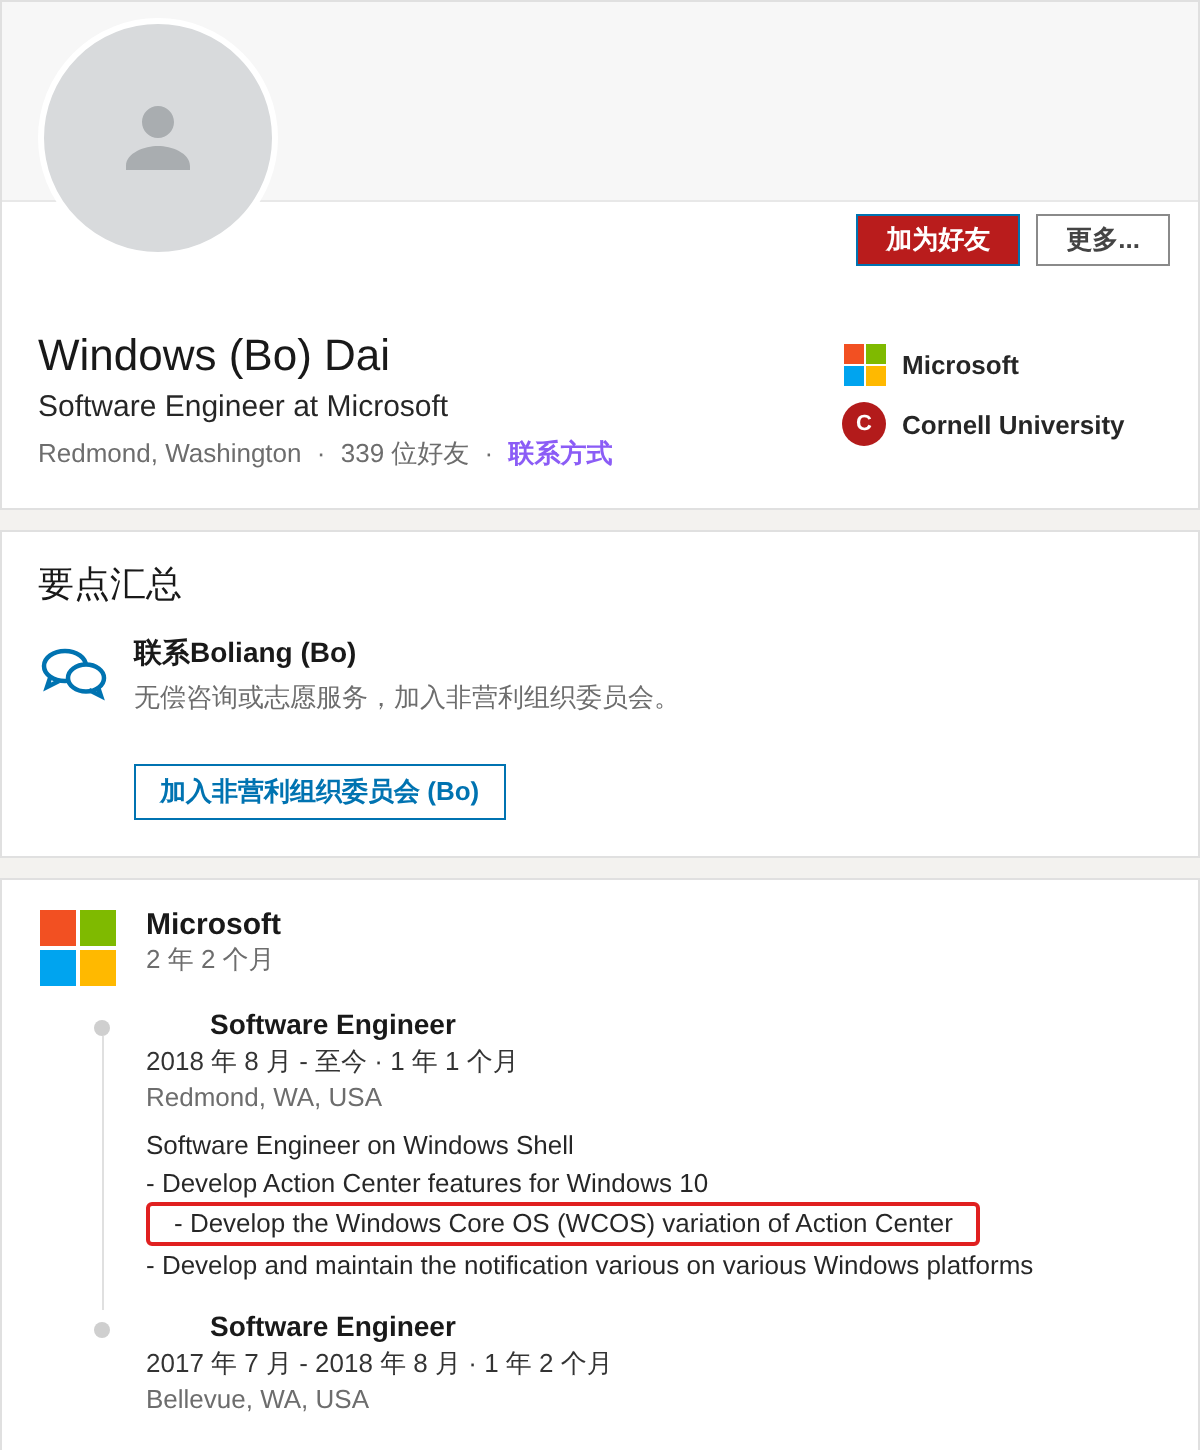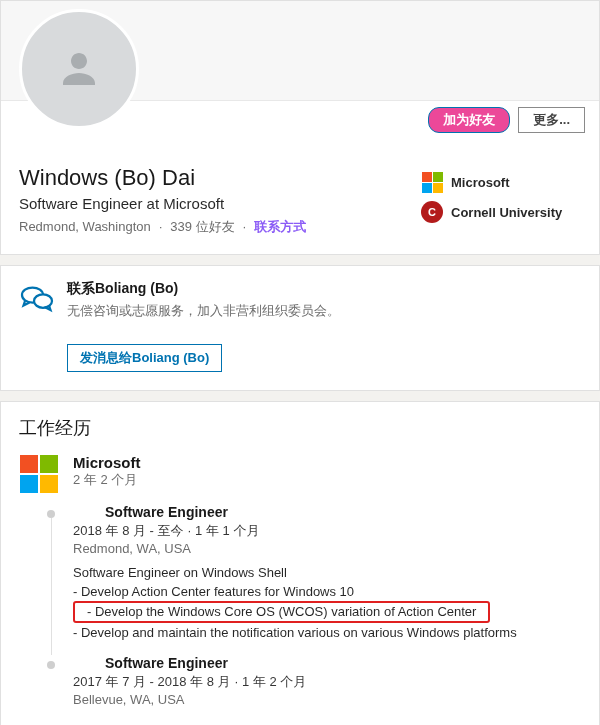--- a/index.html
+++ b/index.html
@@ -37,21 +37,21 @@
     padding: 6px 14px 0 0;
   }
   .btn {
     font-size: 13px; font-weight: 600;
     padding: 4px 14px; height: 26px;
     border: 1px solid #8a8a8a; background: #fff;
     cursor: pointer; color: #444;
     display: inline-flex; align-items: center;
   }
   .btn-primary {
-    background: #ec4899; color: #fff; border-color: #0073b1; border-radius: 11px;
+    background: #b91c1c; color: #fff; border-color: #0073b1;
   }
   .profile-body { padding: 10px 18px 18px 18px; display: flex; }
   .profile-left { flex: 1; padding-top: 22px; }
   .profile-right { width: 160px; padding-top: 28px; }
   .name { font-size: 22px; font-weight: 400; color: rgba(0,0,0,0.9); margin-bottom: 4px; }
   .headline { font-size: 15px; color: rgba(0,0,0,0.85); margin-bottom: 6px; }
   .loc-row { font-size: 13px; color: #6d6d6d; }
   .loc-row .sep { margin: 0 4px; }
   .link { color: #8b5cf6; font-weight: 700; cursor: pointer; }
   .org-row { display: flex; align-items: center; gap: 8px; margin-bottom: 8px; }
@@ -140,41 +140,41 @@
       </div>
       <div class="org-row">
         <div class="cornell-logo">C</div>
         <div class="org-name">Cornell University</div>
       </div>
     </div>
   </div>
 </div>
 
 <div class="card section-pad">
+  <div class="section-title">要点汇总</div>
   <div class="highlight-row">
     <div class="highlight-icon">
       <svg viewBox="0 0 48 48">
           <g fill="none" stroke="#0073b1" stroke-width="3">
         <ellipse cx="18" cy="20" rx="14" ry="10"></ellipse>
             <path d="M8 28 L6 34 L14 30"></path>
         <ellipse cx="32" cy="28" rx="12" ry="9" fill="#fff"></ellipse>
             <path d="M40 34 L42 40 L34 36"></path>
       </g>
         </svg>
     </div>
     <div>
       <div class="highlight-title">联系Boliang (Bo)</div>
       <div class="highlight-sub">无偿咨询或志愿服务，加入非营利组织委员会。</div>
-      <button class="btn-outline">发消息给Boliang (Bo)</button>
+      <button class="btn-outline">加入非营利组织委员会 (Bo)</button>
     </div>
   </div>
 </div>
 
 <div class="card exp-card">
-  <div class="section-title">工作经历</div>
   <div class="exp-company-row">
     <div class="exp-logo">
       <div class="ms-sq ms-r"></div>
         <div class="ms-sq ms-g"></div>
         <div class="ms-sq ms-b"></div>
         <div class="ms-sq ms-y"></div>
     </div>
     <div>
       <div class="exp-company-name">Microsoft</div>
       <div class="exp-company-dur">2 年 2 个月</div>

